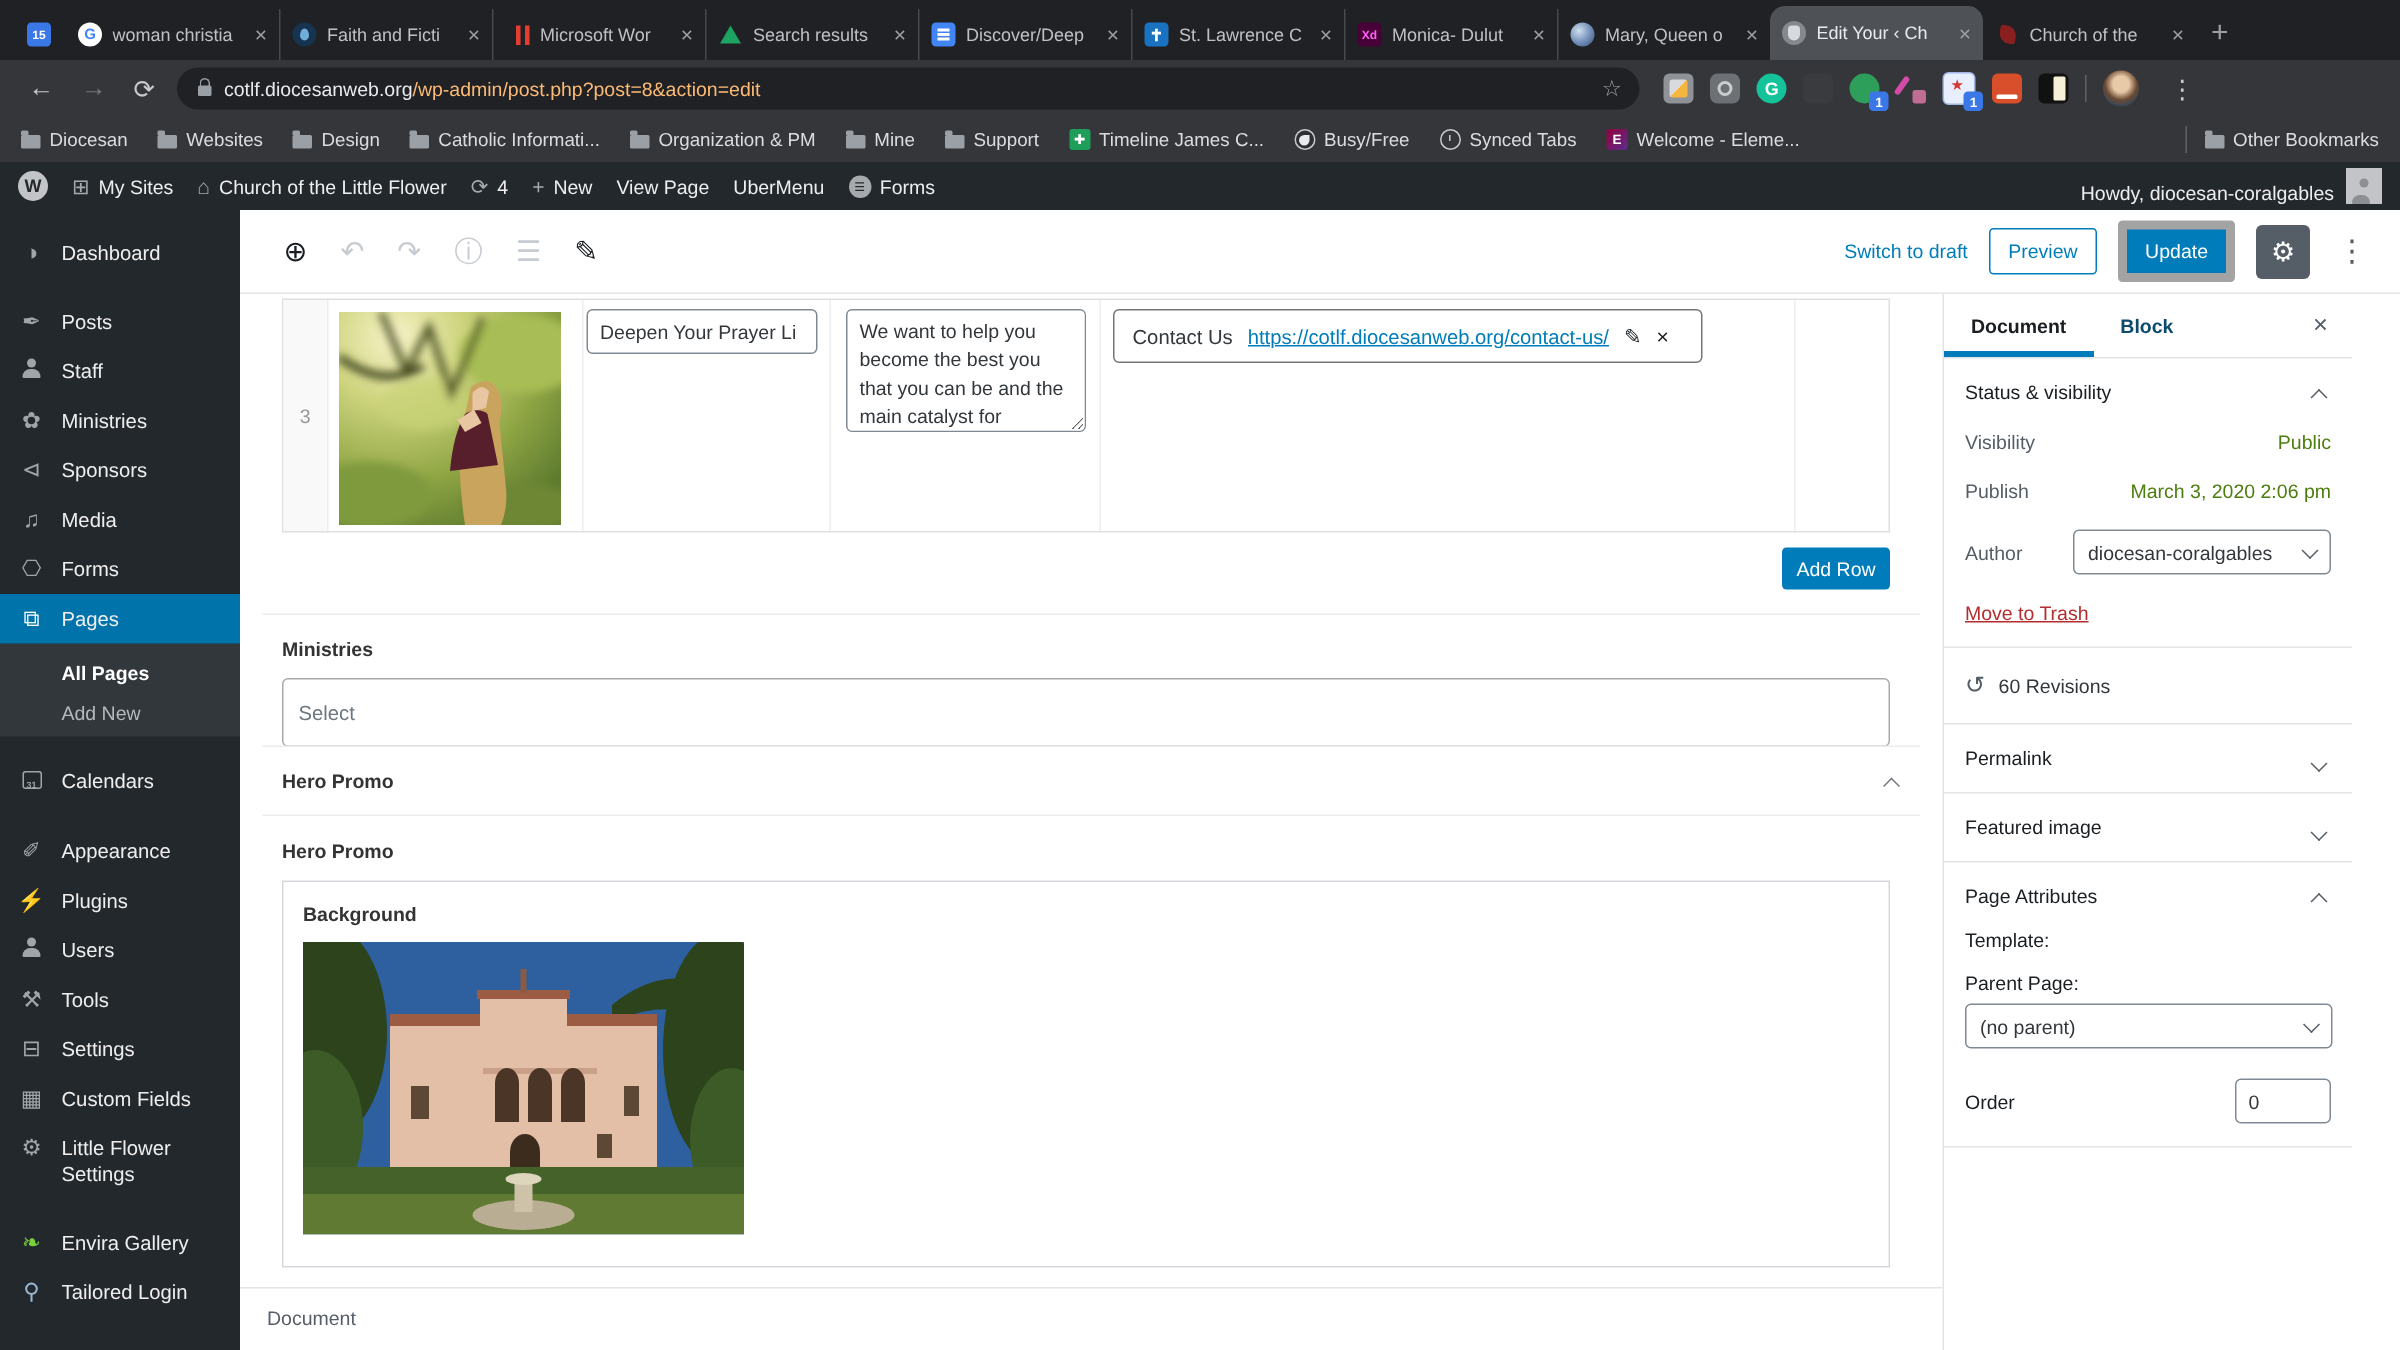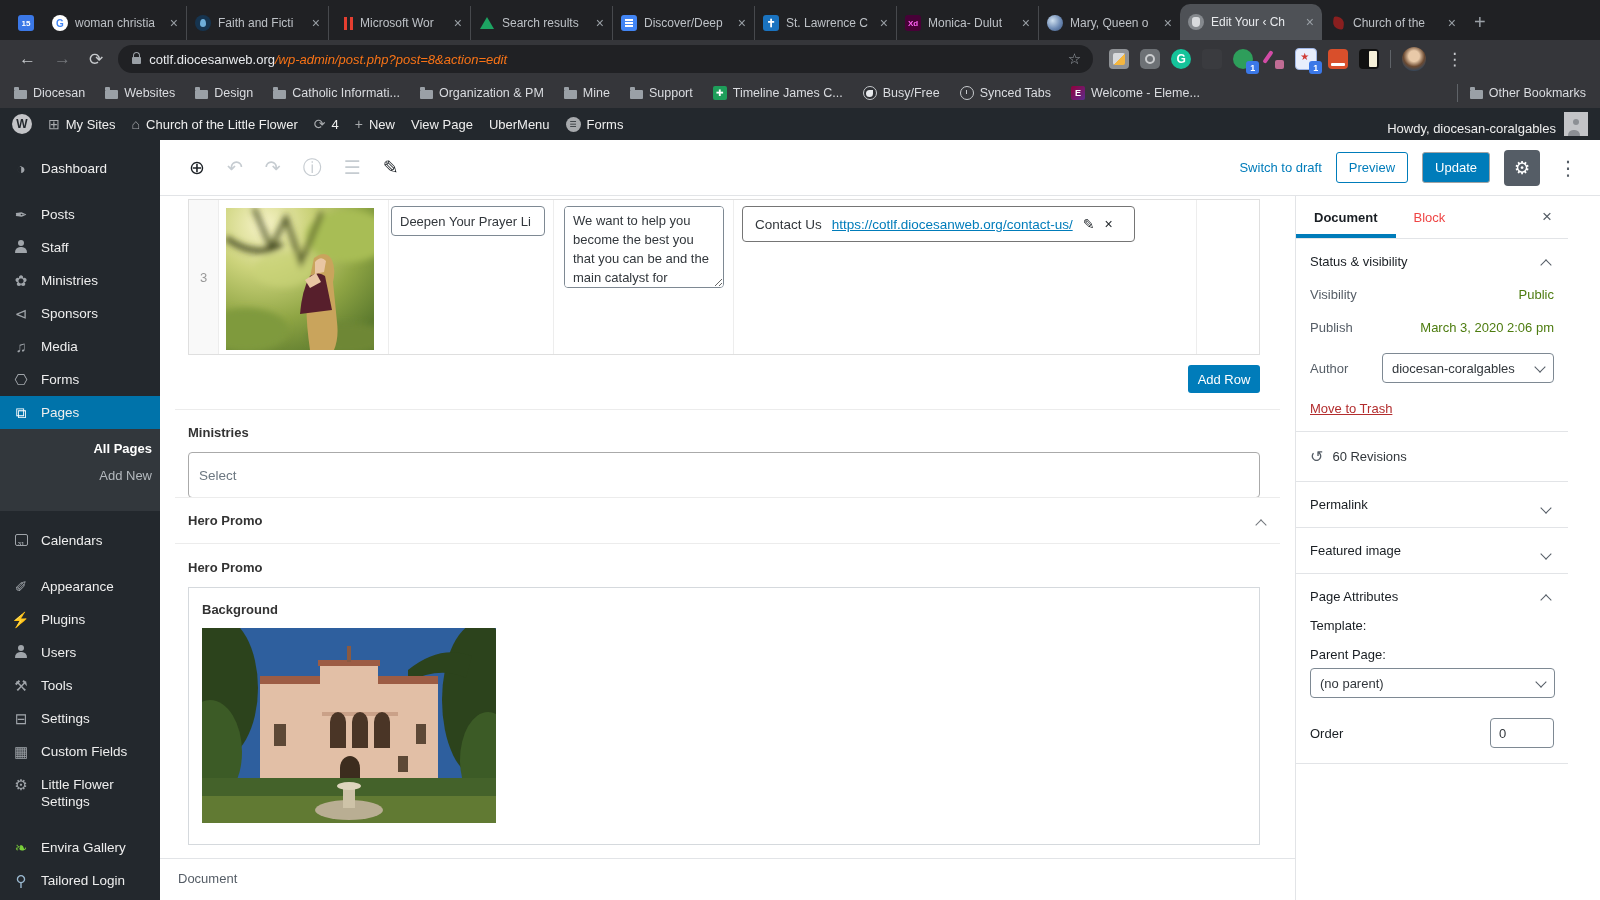--- a/index.html
+++ b/index.html
@@ -39,21 +39,21 @@
   .fv-church::before{content:"";width:11px;height:12px;background:#8a1f1f;border-radius:2px 7px 2px 7px;transform:rotate(8deg);}
   .toolbar{position:absolute;top:40px;left:0;width:1600px;height:38px;background:#35363a;
            display:flex;align-items:center;padding:0 10px;box-sizing:border-box;color:#c7cacd;}
   .nav-ic{font-size:17px;padding:0 9px;color:#c7cacd;}
   .nav-ic.dim{color:#74777b;}
   .addressbar{flex:1;max-width:975px;height:28px;background:#202124;border-radius:14px;margin:0 6px;
               display:flex;align-items:center;padding:0 12px;box-sizing:border-box;font-size:13px;color:#e8eaed;}
   .lock-icon{width:9px;height:7px;background:#9aa0a6;border-radius:1px;position:relative;margin:3px 8px 0 2px;flex:none;}
   .lock-icon::before{content:"";position:absolute;top:-5px;left:1px;width:5px;height:5px;border:1.5px solid #9aa0a6;border-bottom:none;border-radius:4px 4px 0 0;}
   .url-host{color:#e8eaed;}
-  .url-path{color:#f97316;font-style:italic;}
+  .url-path{color:#fdba74;}
   .addr-star{margin-left:auto;color:#9aa0a6;font-size:15px;}
   .ext-row{display:flex;align-items:center;gap:11px;margin-left:10px;}
   .ext{width:20px;height:20px;border-radius:4px;position:relative;flex:none;}
   .ext-img{background:#8f9296;}
   .ext-img::before{content:"";position:absolute;inset:4px;background:linear-gradient(135deg,#d8dadd 50%,#f4b63f 50%);border-radius:2px;}
   .ext-cam{background:#6d7control;background:#6d7175;border-radius:5px;}
   .ext-cam::before{content:"";position:absolute;inset:5px;border:2px solid #caccce;border-radius:50%;}
   .ext-gram{background:#15c39a;border-radius:50%;color:#fff;font-size:12px;font-weight:bold;display:flex;align-items:center;justify-content:center;}
   .ext-gram::before{content:"G";}
   .ext-dark{background:#3a3b3f;}
@@ -106,37 +106,37 @@
   
   .wpsidebar{position:absolute;top:140px;left:0;width:160px;height:760px;background:#23282d;color:#eee;
              font-size:13.5px;box-sizing:border-box;padding-top:12px;}
   .mi-row{display:flex;align-items:flex-start;gap:10px;padding:8px 8px 8px 11px;line-height:17px;position:relative;}
   .mi-ic{width:20px;flex:none;text-align:center;color:#a0a5aa;font-size:15px;line-height:17px;}
   .mi-gap{margin-top:13px;}
   .mi-row.active{background:#0073aa;}
   .mi-row.active .mi-ic{color:#fff;}
   .mi-arrow{position:absolute;right:-8px;top:50%;transform:translateY(-50%);width:0;height:0;
             border-top:8px solid transparent;border-bottom:8px solid transparent;border-right:8px solid #191e23;}
-  .submenu{background:#32373c;padding:6px 0 22px 0;text-align:right;}
+  .submenu{background:#32373c;padding:6px 0 2px 0;}
   .submenu .sm-item{padding:6px 8px 6px 41px;color:#b4b9be;font-size:13px;}
   .submenu .sm-item.current{color:#fff;font-weight:bold;}
   .cal-icon{width:13px;height:12px;border:1.5px solid #a0a5aa;border-radius:2px;display:inline-block;position:relative;box-sizing:border-box;margin-top:2px;}
   .cal-icon::before{content:"31";position:absolute;left:0;right:0;top:1px;font-size:6px;color:#a0a5aa;text-align:center;font-weight:bold;}
   .mi-green{color:#7ad03a !important;}
   .mi-blue{color:#9ab8cf !important;}
   
   .editor-header{position:absolute;top:140px;left:160px;width:1440px;height:56px;background:#fff;
                  border-bottom:1px solid #e2e4e7;display:flex;align-items:center;padding:0 18px;box-sizing:border-box;}
   .eh-ic{font-size:19px;color:#191e23;padding:0 11px;}
   .eh-ic.dim{color:#c6ccd1;}
   .eh-right{margin-left:auto;display:flex;align-items:center;gap:14px;}
   .link-blue{color:#007cba;font-size:13px;}
   .btn{font-size:13px;border-radius:3px;padding:7px 12px;box-sizing:border-box;font-family:inherit;}
   .btn-preview{background:#fff;border:1px solid #007cba;color:#007cba;}
-  .btn-update{background:#007cba;border:1px solid #a3a3a3;color:#fff;}
+  .btn-update{background:#007cba;border:6px solid #a3a3a3;color:#fff;}
   .gear-btn{width:36px;height:36px;border-radius:4px;background:#555d66;color:#fff;display:flex;
             align-items:center;justify-content:center;font-size:18px;}
   .kebab{color:#555d66;font-size:20px;padding:0 4px;}
   
   .editor-content{position:absolute;top:196px;left:160px;width:1135px;height:662px;background:#fff;overflow:hidden;}
   .acf-table{position:absolute;left:28px;top:3px;width:1072px;height:156px;border:1px solid #dfdfdf;
              box-sizing:border-box;display:flex;}
   .cell{border-right:1px solid #ededed;box-sizing:border-box;position:relative;}
   .cell-num{width:30px;background:#f9f9f9;color:#999;font-size:13px;display:flex;align-items:center;justify-content:center;}
   .cell-img{width:170px;}
@@ -168,21 +168,21 @@
   .hero-img{position:absolute;left:13px;top:40px;width:294px;height:195px;display:block;}
   .editor-footer{position:absolute;left:160px;bottom:0;width:1135px;height:42px;background:#fff;
                  border-top:1px solid #e2e4e7;box-sizing:border-box;display:flex;align-items:flex-start;padding:12px 18px;}
   .footer-crumb{font-size:13px;color:#555d66;}
   
   .doc-sidebar{position:absolute;top:196px;left:1295px;width:273px;height:704px;background:#fff;
                border-left:1px solid #e2e4e7;box-sizing:border-box;font-size:13px;color:#191e23;}
   .ds-tabs{height:43px;border-bottom:1px solid #e2e4e7;display:flex;align-items:stretch;box-sizing:border-box;}
   .ds-tab{display:flex;align-items:center;padding:0 18px;color:#191e23;}
   .ds-tab.active{font-weight:bold;box-shadow:inset 0 -4px 0 #007cba;}
-  .ds-tab.plain{color:#ef4444;}
+  .ds-tab.plain{color:#0c4a6e;font-weight:bold;}
   .ds-close{margin-left:auto;display:flex;align-items:center;padding:0 16px;color:#555d66;font-size:17px;}
   .panel{border-bottom:1px solid #e2e4e7;padding:15px 14px;position:relative;}
   .panel-title{font-weight:normal;color:#191e23;}
   .panel-chev{position:absolute;right:18px;top:18px;color:#555d66;}
   .prow{display:flex;align-items:center;justify-content:space-between;margin-top:18px;}
   .prow .plabel{color:#555d66;}
   .ds-link{color:#4d7c0f;}
   .trash-link{display:inline-block;margin-top:18px;color:#b32d2e;text-decoration:underline;}
   .ds-select{height:30px;border:1px solid #7e8993;border-radius:4px;background:#fff;display:flex;align-items:center;
              justify-content:space-between;padding:0 9px;box-sizing:border-box;color:#32373c;gap:8px;}

